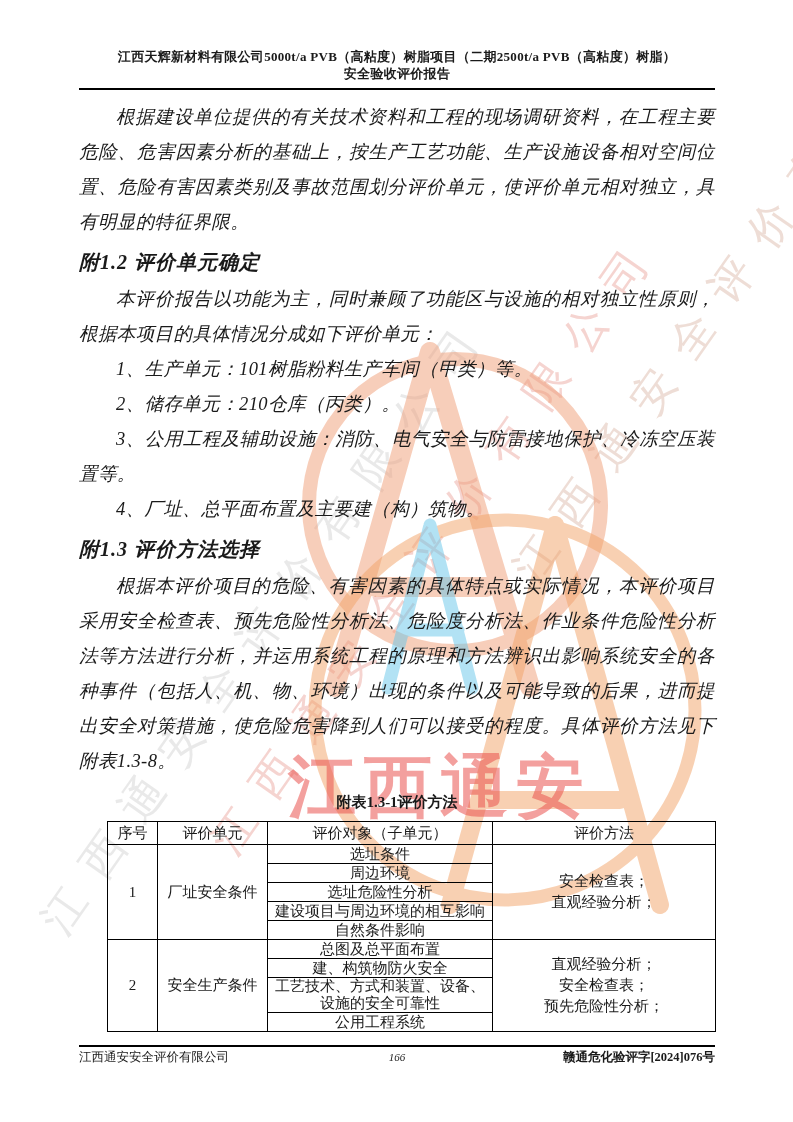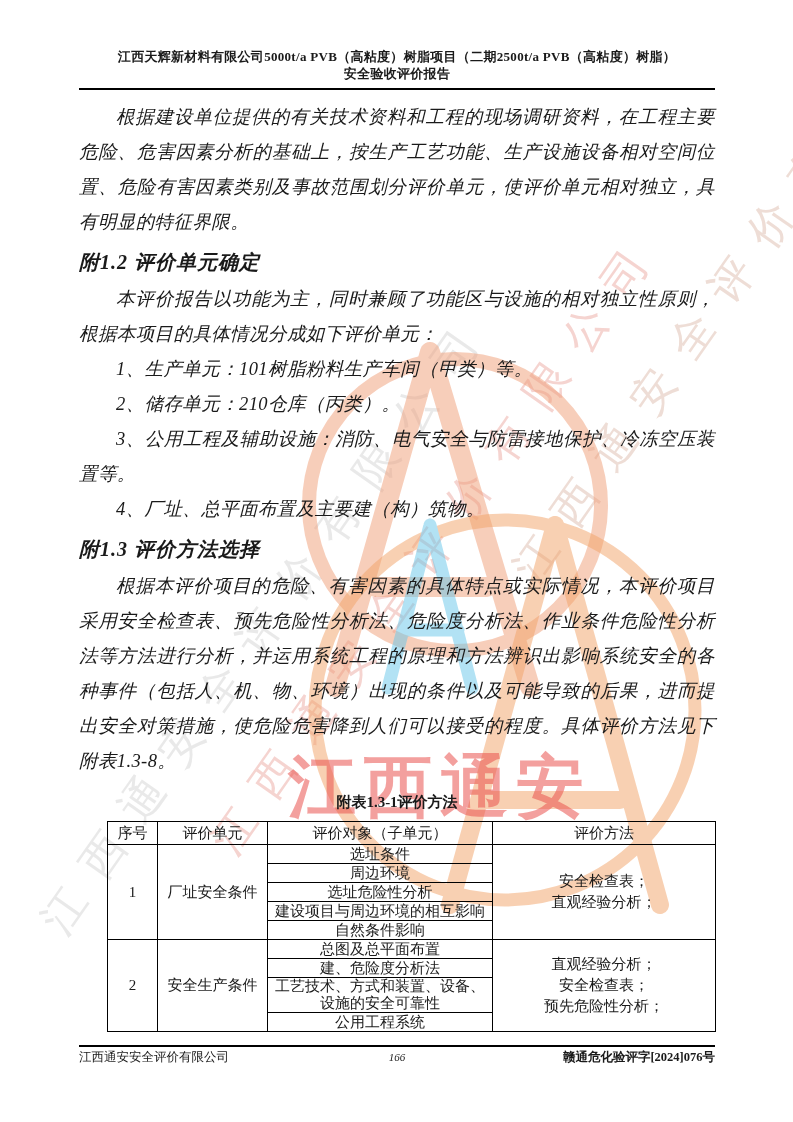--- a/index.html
+++ b/index.html
@@ -186,21 +186,21 @@
             <td rowspan="4">2</td>
             <td rowspan="4">安全生产条件</td>
             <td rowspan="1">总图及总平面布置</td>
             <td rowspan="4">
               <div class="method-line">直观经验分析；</div>
               <div class="method-line">安全检查表；</div>
               <div class="method-line">预先危险性分析；</div>
             </td>
           </tr>
           <tr>
-            <td>建、危险度分析法</td>
+            <td>建、构筑物防火安全</td>
           </tr>
           <tr>
             <td>工艺技术、方式和装置、设备、设施的安全可靠性</td>
           </tr>
           <tr>
             <td>公用工程系统</td>
           </tr>
         </tbody>
     </table>
   </div>

